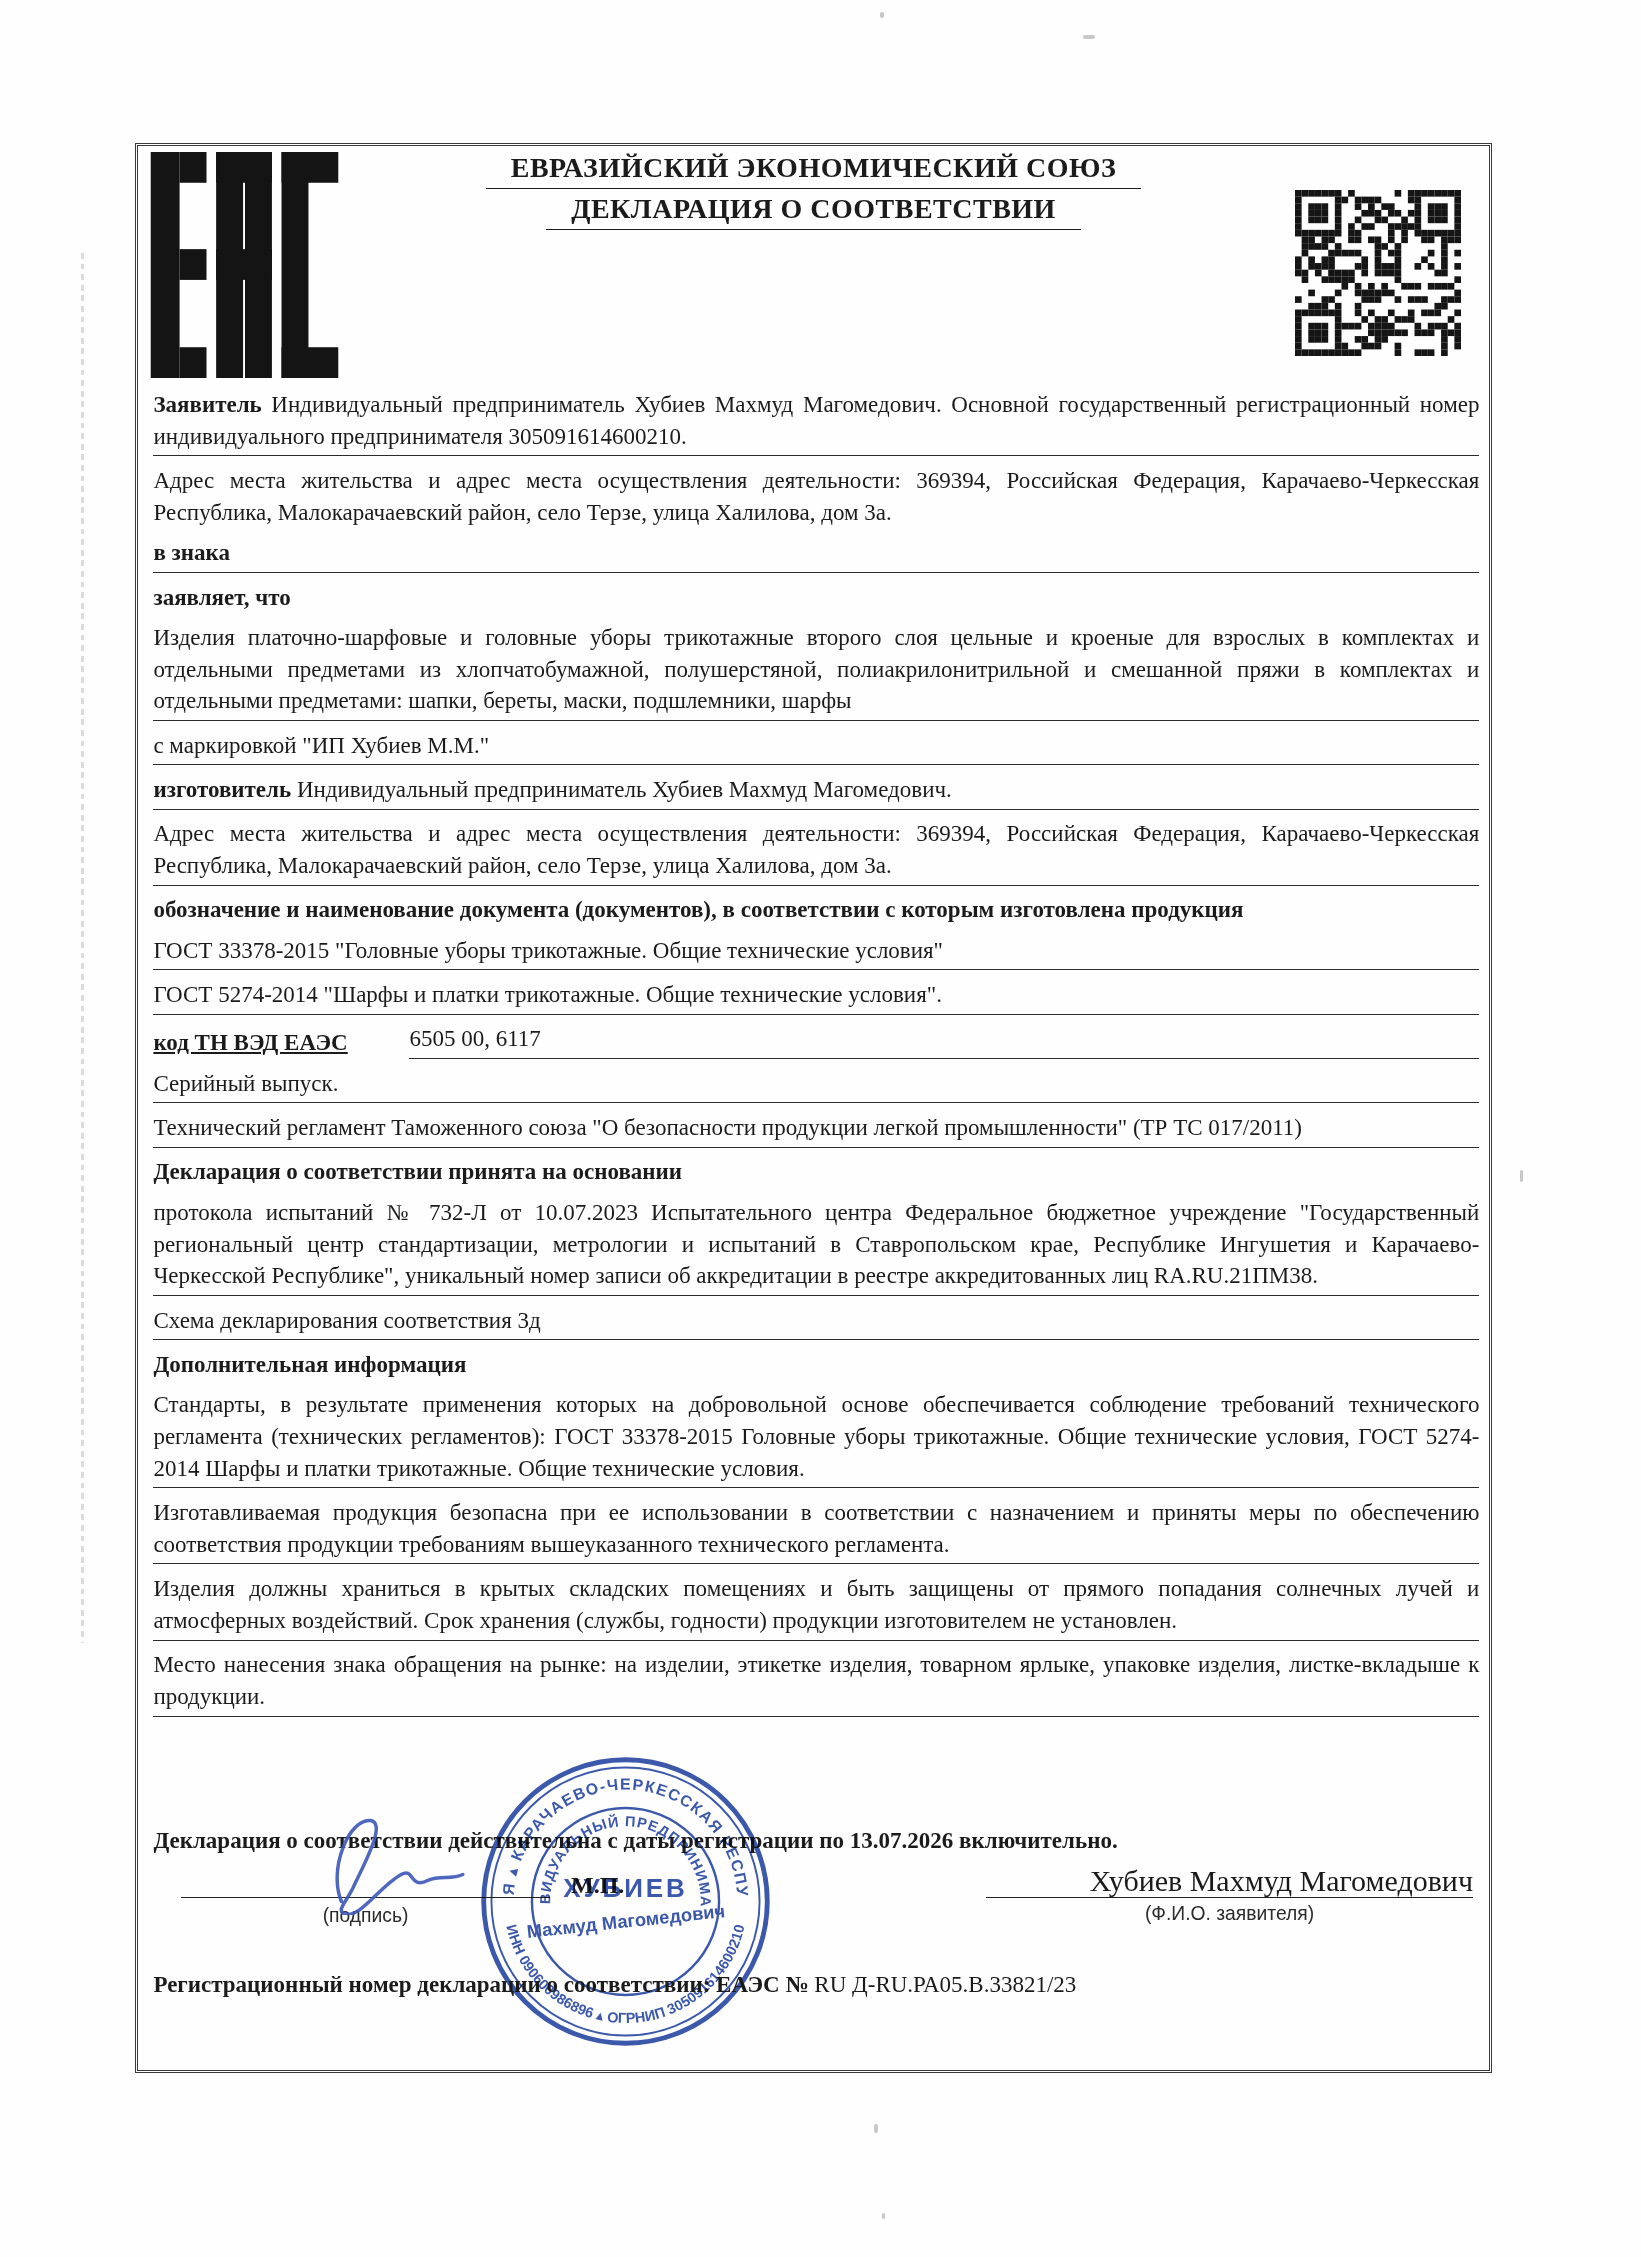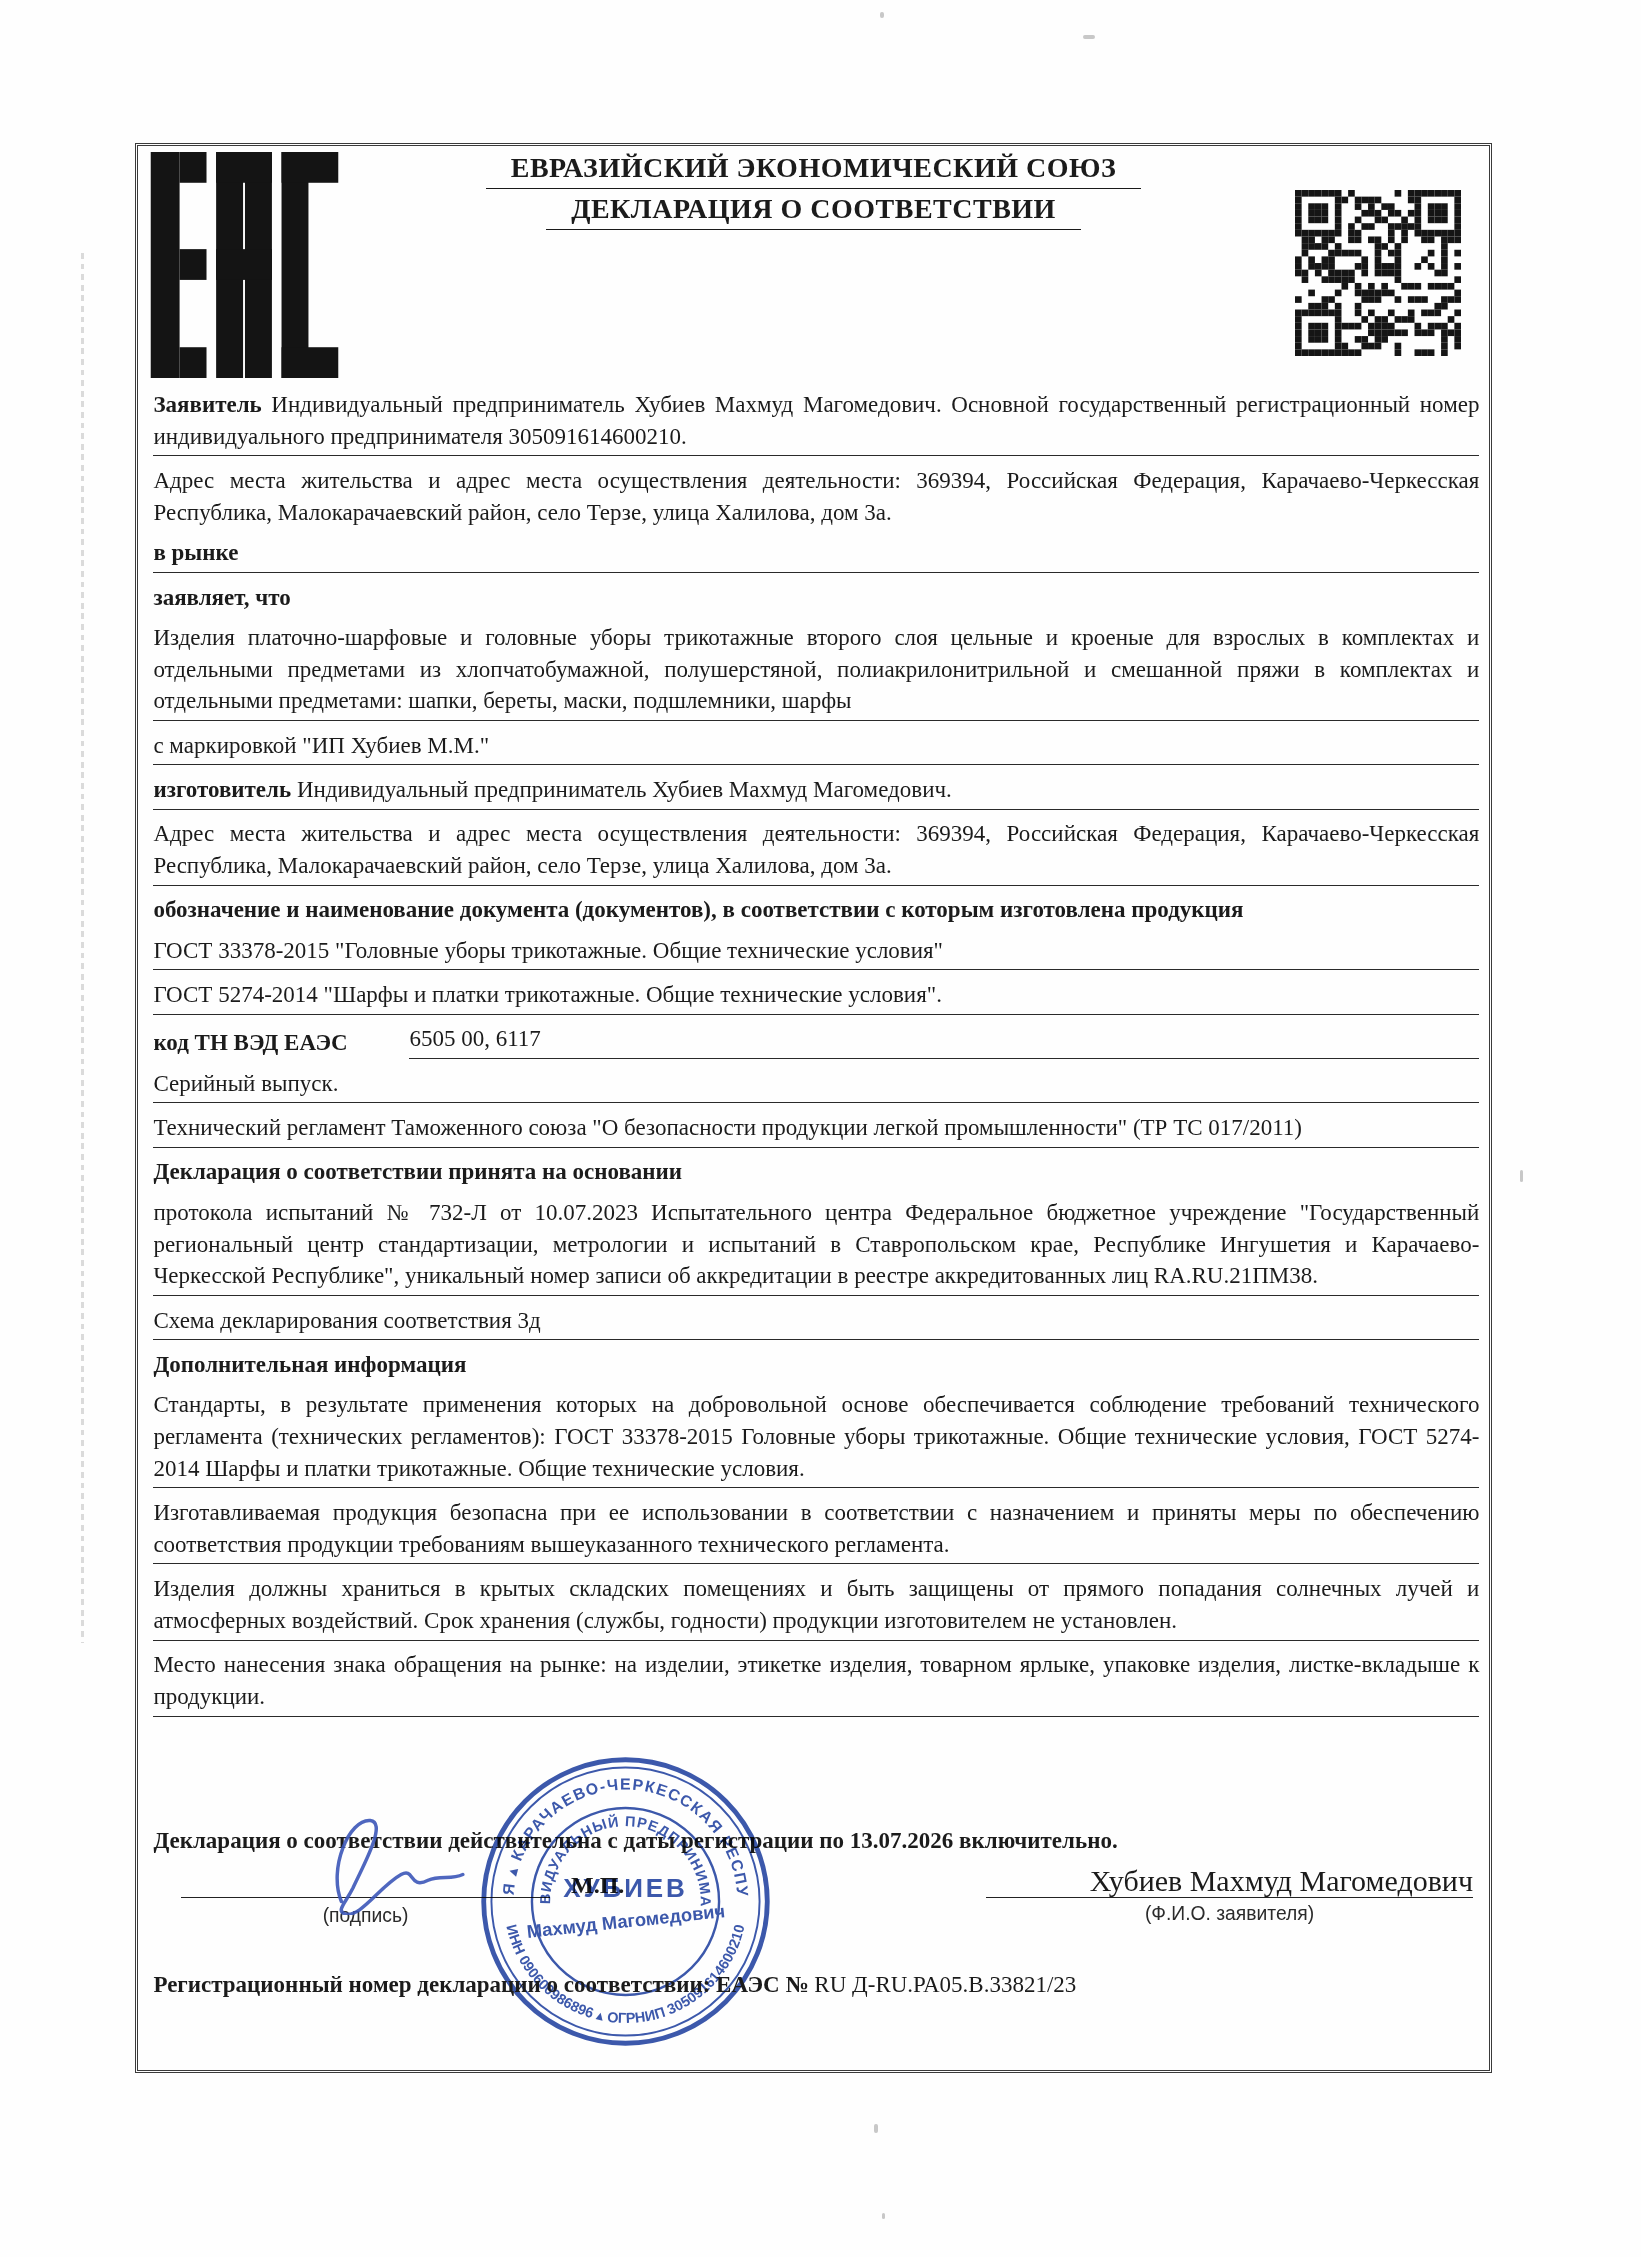--- a/index.html
+++ b/index.html
@@ -16,21 +16,21 @@
   .eac{position:absolute;left:11.6px;top:5.8px;width:189px;height:226px;}
   
   .qr{position:absolute;left:1157px;top:44px;width:166px;height:166px;}
   
   .content{position:absolute;left:15.4px;top:243px;width:1326px;}
   .para{font-size:23px;line-height:1.38;text-align:justify;margin:0 0 8.7px 0;}
   .u{border-bottom:1.5px solid #2a2a2a;padding-bottom:2.9px;}
   .lead{font-weight:bold;}
   .blabel{font-weight:bold;text-align:left;}
   .tnrow{display:flex;align-items:flex-end;}
-  .tnrow .lab{font-weight:bold;width:256px;flex:0 0 auto;}
+  .tnrow .lab{font-weight:bold;width:256px;flex:0 0 auto;text-decoration:underline;}
   .tnrow .val{flex:1 1 auto;border-bottom:1.5px solid #2a2a2a;padding-bottom:2.9px;}
   
   .validity{position:absolute;left:15.4px;top:1682px;width:1326px;font-size:23px;font-weight:bold;text-align:left;}
   .hline{position:absolute;border-top:1.9px solid #222;height:0;}
   .line-sign{left:43px;top:1751px;width:369px;}
   .line-fio{left:848px;top:1751px;width:487px;}
   .cap{position:absolute;font-family:"Liberation Sans","DejaVu Sans",sans-serif;font-size:19.3px;color:#2b2b2b;text-align:center;}
   .cap-sign{left:43px;top:1759px;width:369px;}
   .cap-fio{left:848px;top:1757px;width:487px;}
   .fio-name{position:absolute;left:848px;top:1718px;width:487px;text-align:right;font-size:30px;}
@@ -399,21 +399,21 @@
         <rect x="136.0" y="163.2" width="6.8" height="6.8"></rect>
         <rect x="149.6" y="163.2" width="6.8" height="6.8"></rect>
       </svg>
 
     <div class="content">
 
       <p class="para u"><span class="lead">Заявитель</span> <span>Индивидуальный предприниматель Хубиев Махмуд Магомедович. Основной государственный регистрационный номер индивидуального предпринимателя 305091614600210.</span></p>
 
       <p class="para">Адрес места жительства и адрес места осуществления деятельности: 369394, Российская Федерация, Карачаево-Черкесская Республика, Малокарачаевский район, село Терзе, улица Халилова, дом 3а.</p>
 
-      <p class="para u blabel">в рынке</p>
+      <p class="para u blabel">в знака</p>
 
       <p class="para blabel">заявляет, что</p>
 
       <p class="para u">Изделия платочно-шарфовые и головные уборы трикотажные второго слоя цельные и кроеные для взрослых в комплектах и отдельными предметами из хлопчатобумажной, полушерстяной, полиакрилонитрильной и смешанной пряжи в комплектах и отдельными предметами: шапки, береты, маски, подшлемники, шарфы</p>
 
       <p class="para u">с маркировкой "ИП Хубиев М.М."</p>
 
       <p class="para u"><span class="lead">изготовитель</span> <span>Индивидуальный предприниматель Хубиев Махмуд Магомедович.</span></p>
 
       <p class="para u">Адрес места жительства и адрес места осуществления деятельности: 369394, Российская Федерация, Карачаево-Черкесская Республика, Малокарачаевский район, село Терзе, улица Халилова, дом 3а.</p>

